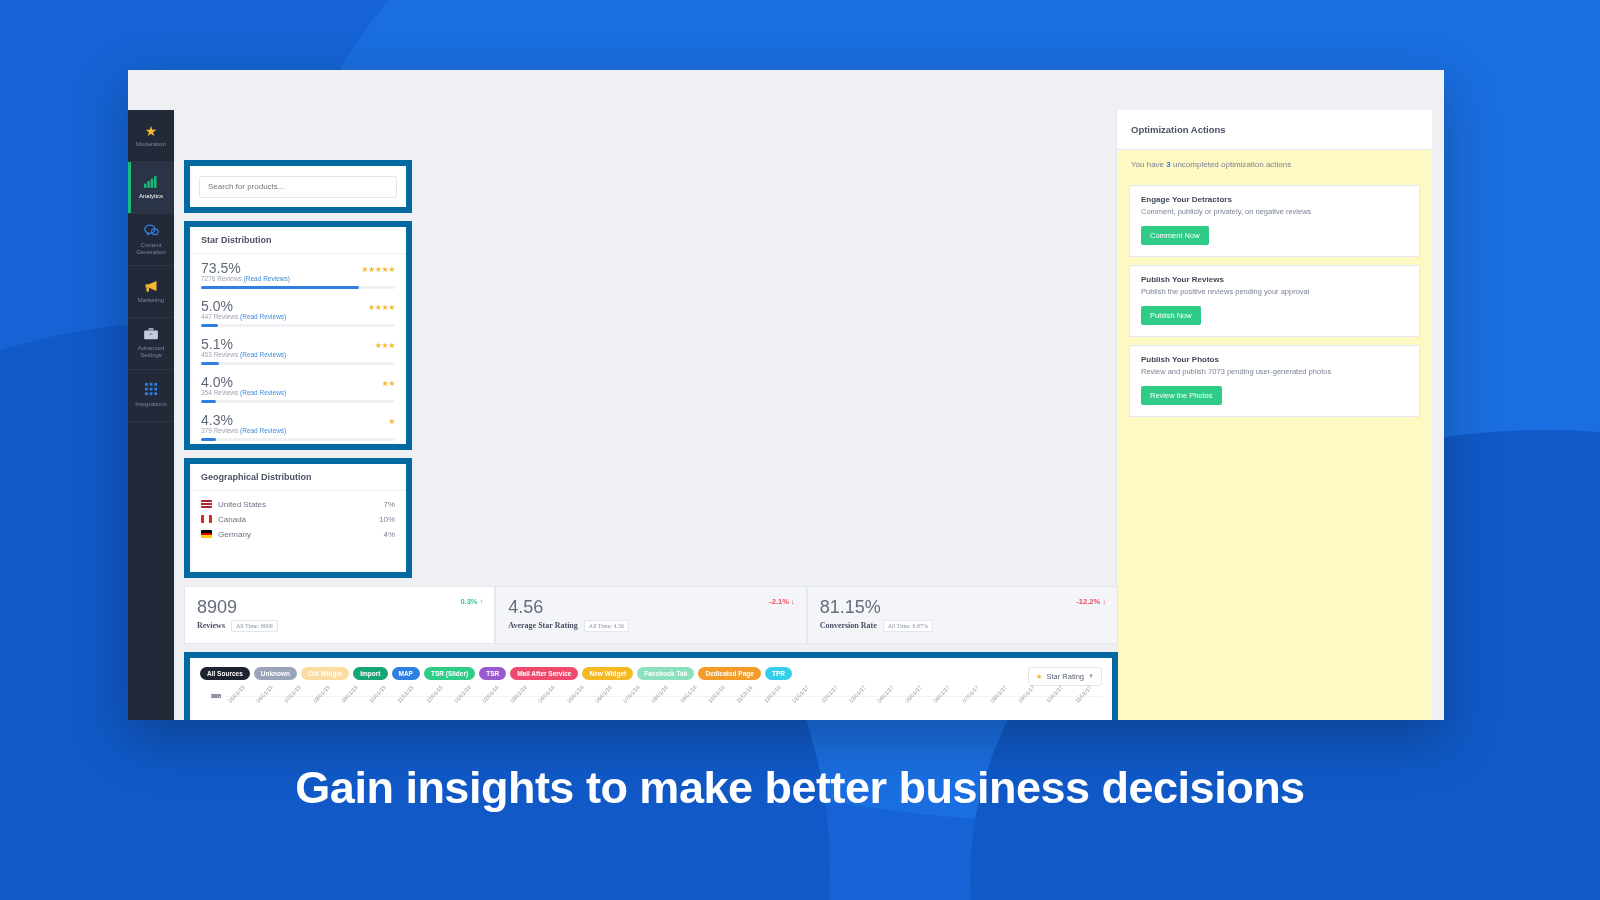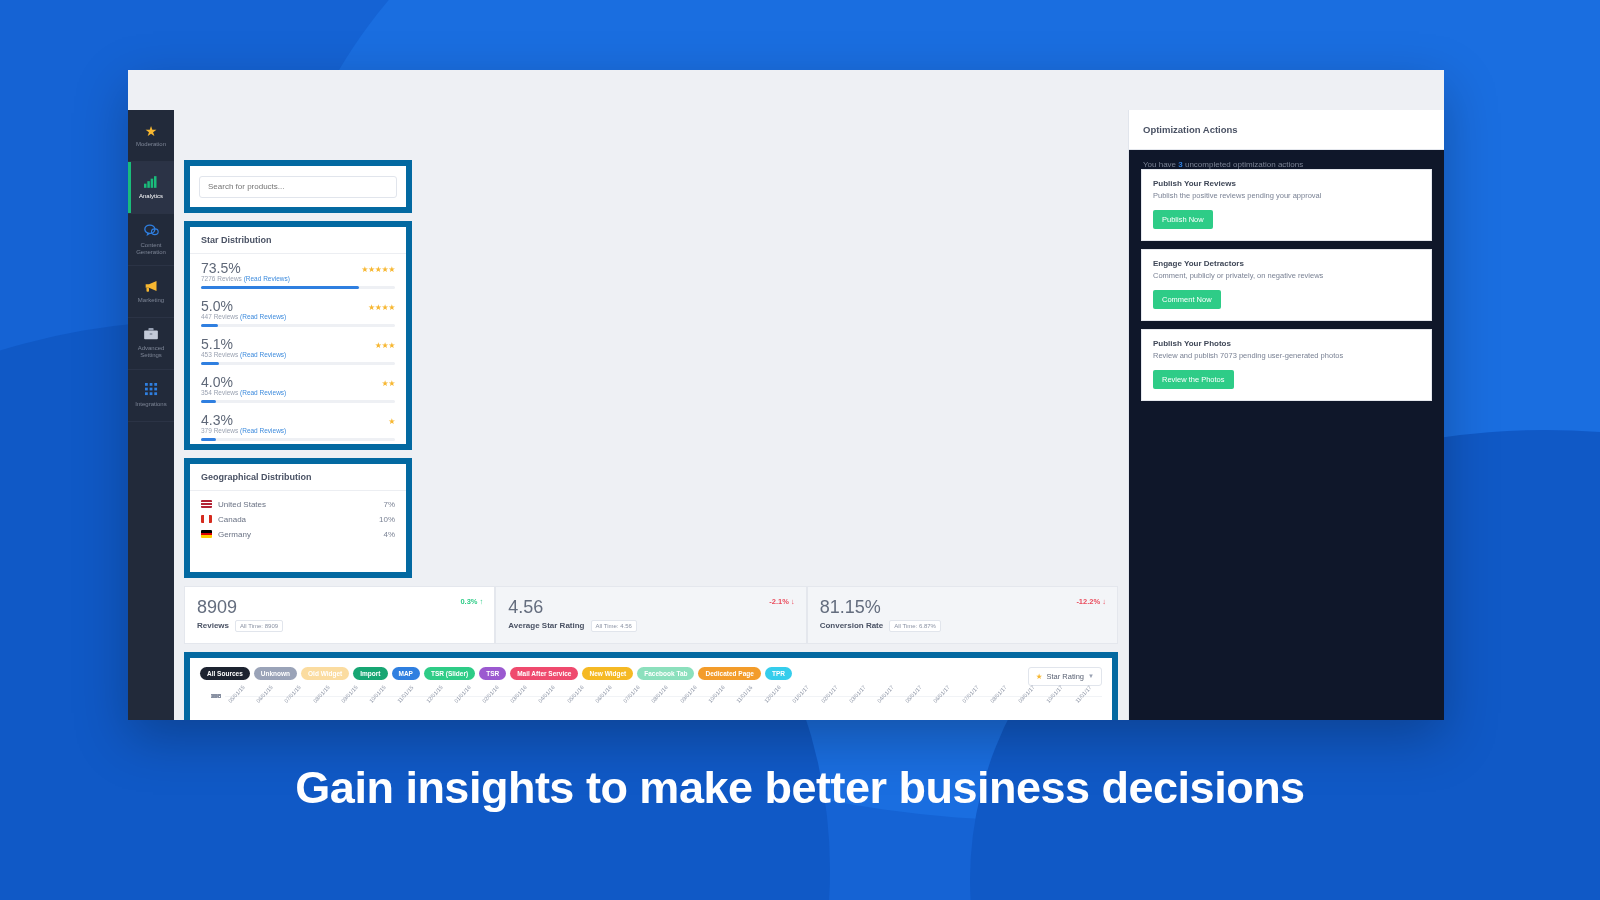--- a/index.html
+++ b/index.html
@@ -87,29 +87,29 @@
   .head-ctrls { margin-left: auto; display: flex; gap: 8px; }
   .ctrl {
     border: 1px solid #dfe3ea; background: #fff; border-radius: 3px;
     height: 22px; display: flex; align-items: center; gap: 7px;
     padding: 0 8px; font-size: 8px; color: #5a6274; cursor: pointer;
   }
   .ctrl .caret { color: #99a1b2; font-size: 6px; }
 
   
   .opt-panel {
-    position: absolute; right: 0; top: 40px; width: 316px; bottom: 0;
-    background: #0f172a; border-left: 1px solid #e1e5ec;
+    position: absolute; right: 12px; top: 40px; width: 316px; bottom: 0;
+    background: #fef9c3; border-left: 1px solid #e1e5ec;
   }
   .opt-head {
     height: 40px; background: #fff; display: flex; align-items: center;
     padding: 0 14px; font-size: 9.5px; color: #4a5264; font-weight: 600;
     border-bottom: 1px solid #e4e7ed;
   }
-  .opt-sub { padding: 10px 14px 0; font-size: 8px; color: #7a8294; }
+  .opt-sub { padding: 10px 14px 16px; font-size: 8px; color: #7a8294; }
   .opt-sub b { color: #2f7fe0; }
   .opt-card {
     background: #fff; margin: 0 12px 8px; padding: 9px 11px 11px;
     border: 1px solid #e5e8ee;
   }
   .opt-card h4 { font-size: 8px; color: #3f4757; margin-bottom: 3px; }
   .opt-card p { font-size: 7.5px; color: #7a8294; margin-bottom: 8px; }
   .btn-green {
     background: #2ecc87; color: #fff; border: none; border-radius: 2px;
     font-size: 7.5px; padding: 5px 9px; cursor: pointer;
@@ -155,21 +155,21 @@
 
   
   .col-right { flex: 1; display: flex; flex-direction: column; gap: 8px; }
   .kpis { display: flex; gap: 0; }
   .kpi {
     flex: 1; background: #fff; border: 1px solid #e4e7ed;
     padding: 10px 12px 11px; position: relative;
   }
   .kpi.dim { background: #f3f5f8; }
   .kpi-val { font-size: 18px; color: #646d7e; font-weight: 300; line-height: 20px; }
-  .kpi-foot { display: flex; align-items: center; gap: 6px; margin-top: 3px; }
+  .kpi-foot { display: flex; align-items: center; gap: 6px; margin-top: 3px; font-family: Liberation Serif, serif; }
   .kpi-label { font-size: 8px; color: #4a5264; font-weight: 700; }
   .kpi-pill {
     border: 1px solid #e1e5ec; border-radius: 2px; font-size: 6px;
     color: #8a92a3; padding: 2px 4px; background: #fff;
   }
   .kpi-delta {
     position: absolute; right: 11px; top: 10px;
     font-size: 7.5px; font-weight: 700;
   }
   .up { color: #2ecc87; } .down { color: #ea4b5c; }
@@ -294,28 +294,28 @@
     </div>
   </div>
 
 
   <div class="opt-panel">
     <div class="opt-head">Optimization Actions</div>
     <div class="opt-sub">
       <span>You have </span><b>3</b><span> uncompleted optimization actions</span>
     </div>
     <div class="opt-card">
+      <h4>Engage Your Detractors</h4>
+      <p>Comment, publicly or privately, on negative reviews</p>
+      <button class="btn-green">Comment Now</button>
+    </div>
+    <div class="opt-card">
       <h4>Publish Your Reviews</h4>
       <p>Publish the positive reviews pending your approval</p>
       <button class="btn-green">Publish Now</button>
-    </div>
-    <div class="opt-card">
-      <h4>Engage Your Detractors</h4>
-      <p>Comment, publicly or privately, on negative reviews</p>
-      <button class="btn-green">Comment Now</button>
     </div>
     <div class="opt-card">
       <h4>Publish Your Photos</h4>
       <p>Review and publish 7073 pending user-generated photos</p>
       <button class="btn-green">Review the Photos</button>
     </div>
   </div>
 
   <div class="main">
 

